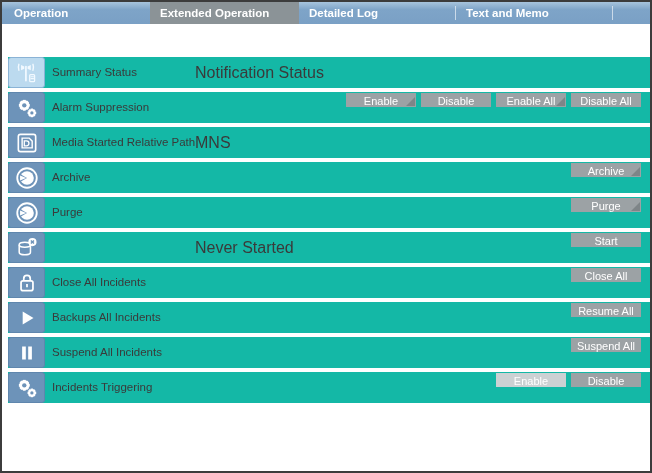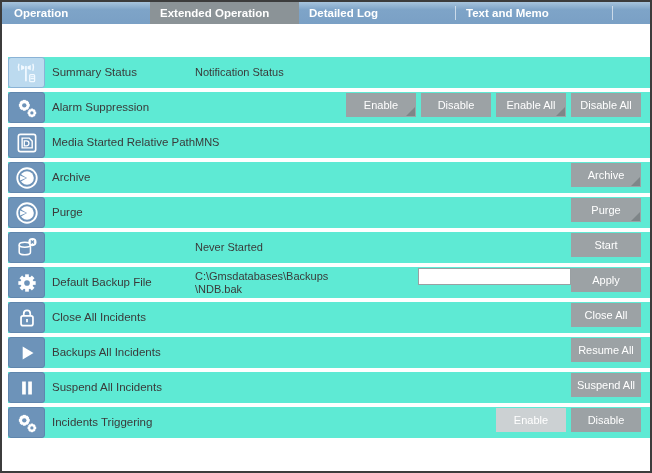--- a/index.html
+++ b/index.html
@@ -12,35 +12,35 @@
   .tab{position:absolute;top:0;height:22px;line-height:22px;padding-left:10px;
        font-size:11.5px;font-weight:bold;color:#fff;box-sizing:border-box;cursor:default;
        white-space:nowrap;overflow:hidden;}
   .tab.selected{background:#8b9397;color:#fff;}
   .tabdiv{position:absolute;top:4px;width:1px;height:14px;background:rgba(255,255,255,0.6);}
 
   .section-title{position:absolute;top:27px;left:6px;font-size:12px;color:#333;margin-top:32px;}
 
   
   .rows{position:absolute;top:55px;left:6px;right:0;display:flex;flex-direction:column;gap:4px;}
-  .row{position:relative;height:31px;background:#5eead4;flex:0 0 31px;}
+  .row{position:relative;height:31px;background:#14b8a6;flex:0 0 31px;}
   .tile{position:absolute;left:0;top:0;width:37px;height:31px;box-sizing:border-box;
         background:#6d93b9;border:1px solid #5f86ad;border-radius:3px;
         display:flex;align-items:center;justify-content:center;cursor:pointer;}
   .tile.sel{background:#bcdaef;border-color:#8ab3d6;}
   .tile svg{display:block;}
   .lbl{position:absolute;left:44px;top:0;height:31px;line-height:31px;
        font-size:11.5px;color:#3a3a3a;white-space:nowrap;}
   .val{position:absolute;left:187px;top:0;min-height:31px;max-width:175px;
-       display:flex;align-items:center;font-size:11px;color:#3a3a3a;
+       display:flex;align-items:center;font-size:16px;color:#3a3a3a;
        white-space:pre-line;line-height:13px;}
   .val.single{line-height:31px;display:block;}
 
   
-  .gbtn{position:absolute;top:1px;width:70px;height:24px;border:none;padding:0;
+  .gbtn{position:absolute;top:1px;width:70px;height:14px;border:none;padding:0;
         background:#9ca2a5;color:#fff;font-family:"Liberation Sans",sans-serif;
         font-size:11px;line-height:17px;text-align:center;cursor:pointer;overflow:hidden;}
   .gbtn.disabled{background:#ccd1d3;cursor:default;}
   .gbtn.fold::after{content:"";position:absolute;right:1px;bottom:1px;width:0;height:0;
         border-left:9px solid transparent;border-bottom:9px solid #7e8588;}
   .r1{right:9px;} .r2{right:84px;} .r3{right:159px;} .r4{right:234px;}
 
   .txt-input{position:absolute;left:410px;top:1px;width:145px;height:15px;
         border:1px solid #9aa0a3;background:#fff;font-size:11px;padding:0 3px;
         font-family:"Liberation Sans",sans-serif;color:#333;}
@@ -159,39 +159,20 @@
           <g stroke="#6d93b9" stroke-width="1.3">
             <line x1="15.6" y1="5.1" x2="18.4" y2="7.9"></line>
             <line x1="18.4" y1="5.1" x2="15.6" y2="7.9"></line>
           </g>
         </svg>
       </div>
       <div class="val single">Never Started</div>
       <button class="gbtn r1">Start</button>
     </div>
 
-    <div class="row">
-      <div class="tile">
-        <svg width="26" height="26" viewBox="0 0 24 24">
-          <g stroke="#fff" stroke-width="3.4">
-            <line x1="12" y1="4" x2="12" y2="20"></line>
-              <line x1="4" y1="12" x2="20" y2="12"></line>
-            <line x1="6.3" y1="6.3" x2="17.7" y2="17.7"></line>
-              <line x1="17.7" y1="6.3" x2="6.3" y2="17.7"></line>
-          </g>
-          <circle cx="12" cy="12" r="6" fill="#fff"></circle>
-          <circle cx="12" cy="12" r="2.6" fill="#6d93b9"></circle>
-        </svg>
-      </div>
-      <div class="lbl">Default Backup File</div>
-      <div class="val">C:\Gmsdatabases\Backups
-\NDB.bak</div>
-      <input class="txt-input" type="text" value="" style="">
-      <button class="gbtn r1">Apply</button>
-    </div>
 
 
     <div class="row">
       <div class="tile">
         <svg width="26" height="26" viewBox="0 0 24 24">
           <rect x="6.5" y="10" width="11" height="9" rx="1.8" fill="none" stroke="#fff" stroke-width="1.6"></rect>
           <path d="M9 10 V8 a3 3 0 0 1 6 0 v2" fill="none" stroke="#fff" stroke-width="1.6"></path>
           <line x1="12" y1="13" x2="12" y2="16" stroke="#fff" stroke-width="1.6"></line>
         </svg>
       </div>

